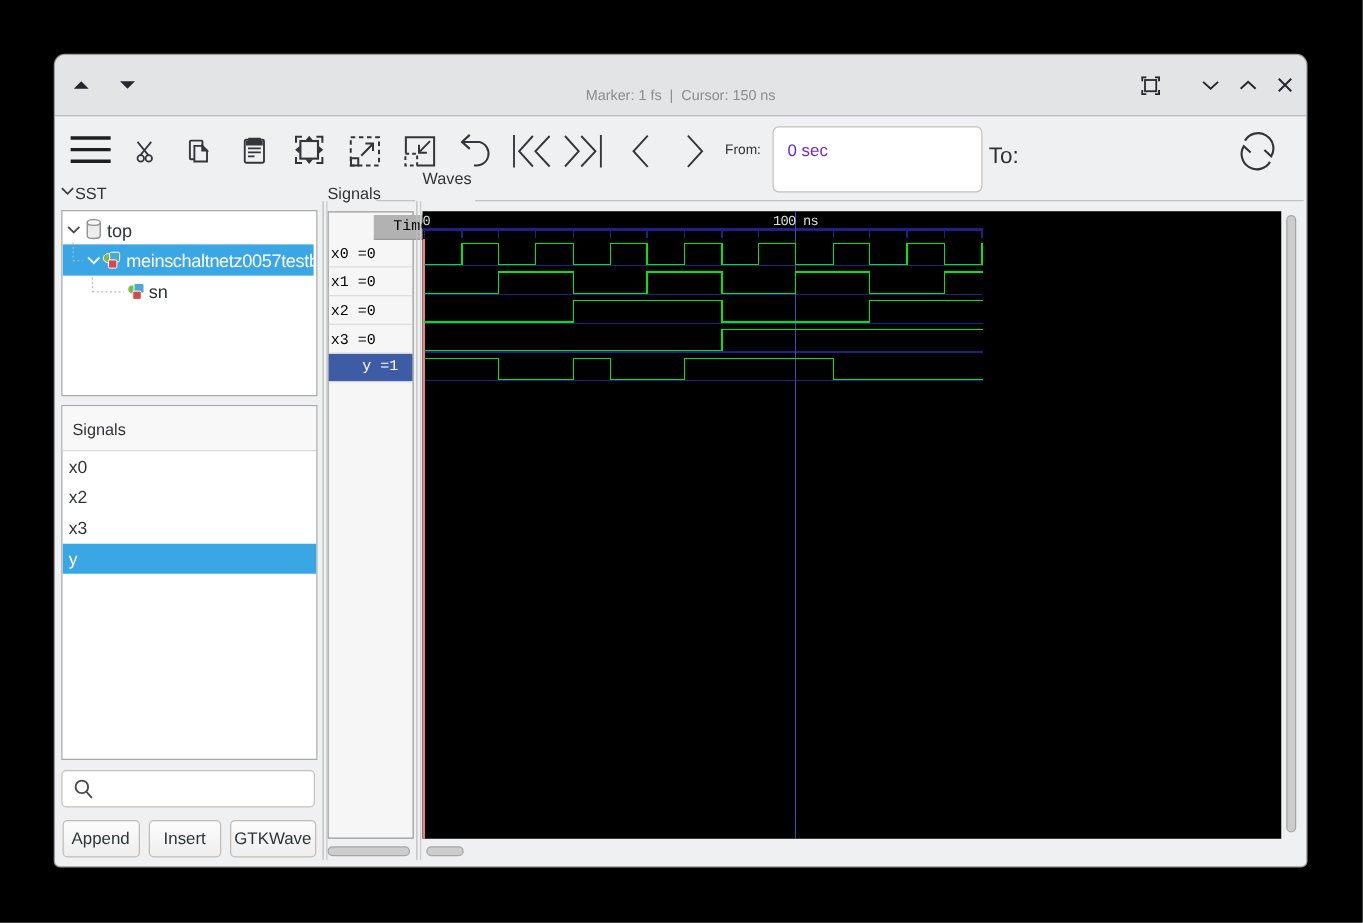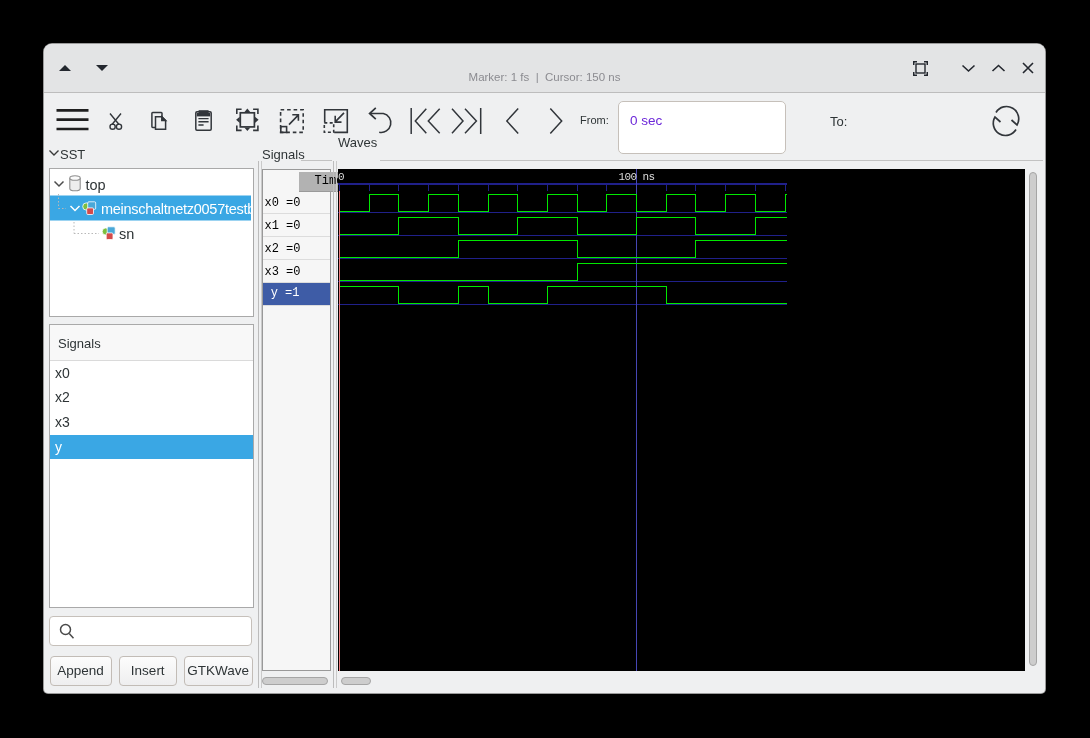--- a/index.html
+++ b/index.html
@@ -14,21 +14,21 @@
 #sigbox{position:absolute;left:5px;top:280px;width:203px;height:282px;background:#fff;border:1px solid #a9a9a9;overflow:hidden;}
 #sigbox .hdr{height:34.5px;background:#f8f8f8;border-bottom:1px solid #dadada;line-height:37px;padding-left:8px;font-size:13px;color:#2e3436;}
 #sigbox .row{height:24.7px;line-height:24.7px;padding-left:5px;font-size:14px;color:#2e3436;}
 #sigbox .sel{background:#3aa7e4;color:#fff;}
 #search{position:absolute;left:5px;top:572px;width:203px;height:30px;background:#fff;border:1px solid #c6c0ba;border-radius:4px;box-sizing:border-box;}
 .btn{position:absolute;top:612px;height:30px;background:linear-gradient(#fcfcfc,#eeeeef);border:1px solid #c2bcb6;border-radius:4px;box-sizing:border-box;text-align:center;font-size:13.5px;color:#2e3436;line-height:28px;}
 #wnames{position:absolute;left:217.5px;top:125px;width:69px;height:502px;background:#f6f6f6;border:1px solid #999;box-sizing:border-box;font-family:"Liberation Mono",monospace;font-size:12px;color:#000;}
 #wnames .thdr{position:absolute;left:0;top:2px;width:66px;height:19.5px;background:#b2b2b2;border-bottom:1px solid #9a9a9a;line-height:19px;padding-left:16px;box-sizing:border-box;margin-left:36px;}
 #wnames .wrow{position:absolute;left:0;width:67px;padding-left:2px;box-sizing:border-box;}
 #wnames .wsep{position:absolute;left:0;width:67px;height:1px;background:#dcdcdc;}
-#wnames .wsel{position:absolute;left:0;top:112.5px;width:67px;height:22.5px;background:#3e5ca6;color:#fff;line-height:22.5px;padding-left:1px;box-sizing:border-box;}
+#wnames .wsel{position:absolute;left:0;top:112.5px;width:67px;height:22.5px;background:#3e5ca6;color:#fff;line-height:22.5px;padding-left:20px;box-sizing:border-box;}
 #waveslbl{position:absolute;left:294px;top:91px;}
 #siglbl{position:absolute;left:218px;top:103px;}
 #wavearea{position:absolute;left:293.5px;top:125px;width:687px;height:502px;background:#000;}
 #vsb{position:absolute;left:985px;top:128px;width:8px;height:494px;background:#cdcdcd;border:1px solid #a5a5a5;border-radius:5px;box-sizing:border-box;}
 #hsb1{position:absolute;left:218px;top:633px;width:66px;height:8px;background:#cdcdcd;border:1px solid #a5a5a5;border-radius:5px;box-sizing:border-box;}
 #hsb2{position:absolute;left:297px;top:633px;width:30px;height:8px;background:#cdcdcd;border:1px solid #a5a5a5;border-radius:5px;box-sizing:border-box;}
 .fline{position:absolute;height:1px;background:#c2c2c2;}
 .vline{position:absolute;width:1px;background:#bcbcbc;}
 </style></head>
 <body>
@@ -117,21 +117,21 @@
 
     <path d="M506.3 64.5 L517.7 77 L506.3 89.5" stroke-width="1.5"></path>
 
     <g stroke-width="1.7">
       <path d="M952 68.5 A11 11 0 0 1 973 81 L967.5 76"></path>
       <path d="M972 85.5 A11 11 0 0 1 951 73 L956.5 78"></path>
     </g>
   </svg>
   <span class="lbl" style="position:absolute;left:536px;top:70px;font-size:11px;">From:</span>
   <div style="position:absolute;left:574px;top:57px;width:168px;height:53px;background:#fff;border:1px solid #c6c0ba;border-radius:5px;box-sizing:border-box;font-size:13.5px;color:#6d28d9;line-height:37px;padding-left:11px;">0 sec</div>
-  <span class="lbl" style="position:absolute;left:786px;top:70px;font-size:13px;">To:</span>
+  <span class="lbl" style="position:absolute;left:747px;top:70px;font-size:18px;">To:</span>
 
   <svg style="position:absolute;left:4px;top:104px" width="12" height="10" viewBox="0 0 12 10" fill="none" stroke="#3a3a3a" stroke-width="1.4">
       <path d="M1.5 2.5 L6 7 L10.5 2.5"></path>
     </svg>
   <span class="lbl" id="sstlbl">SST</span>
   <div id="treebox">
     <svg width="201" height="145" viewBox="0 0 201 145">
       <rect x="0" y="26.5" width="201" height="25" fill="#3aa7e4"></rect>
       <path d="M4.5 12.5 L9 17 L13.5 12.5" fill="none" stroke="#4d4d4d" stroke-width="1.5"></path>
       <g>

